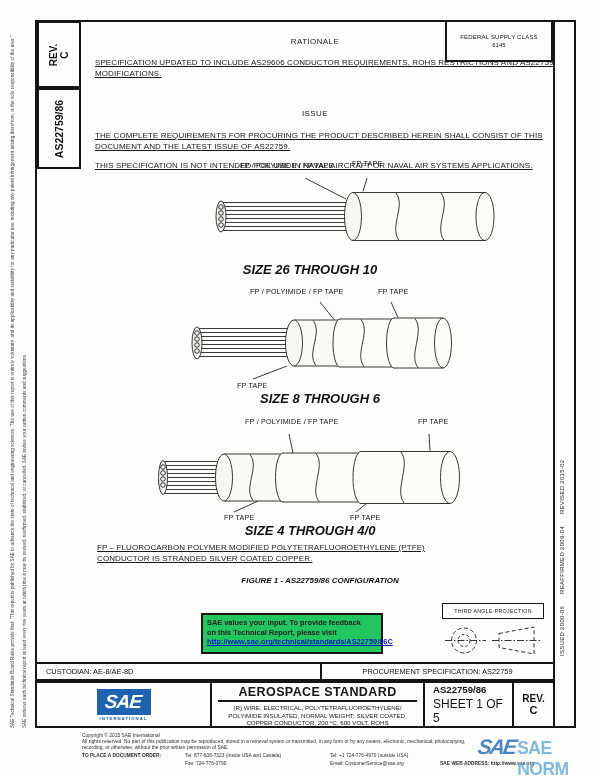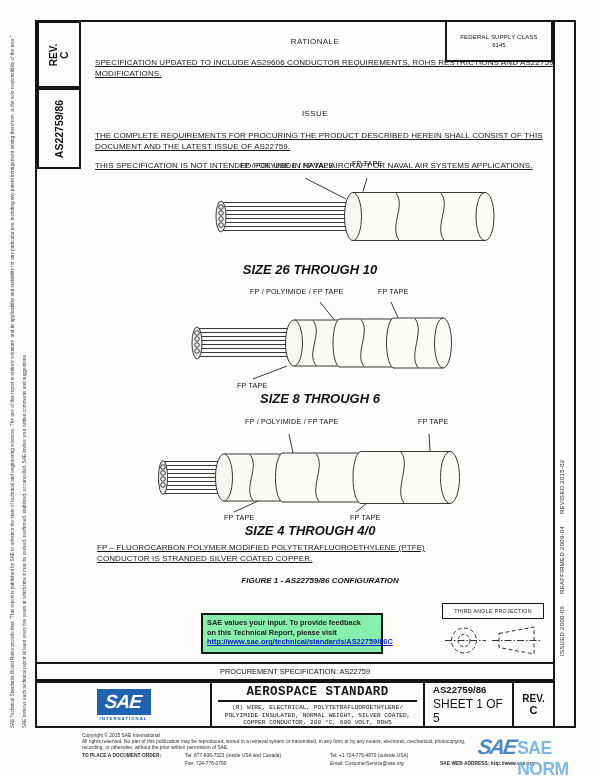--- a/index.html
+++ b/index.html
@@ -14,35 +14,35 @@
   .body-txt{font-size:8px;line-height:10.5px;letter-spacing:.1px;color:#1a1a1a;text-decoration:underline;}
   .heading{font-size:8px;letter-spacing:.4px;text-align:center;color:#1a1a1a;}
   .diag-label{font-size:7.2px;letter-spacing:.2px;color:#111;white-space:nowrap;}
   .caption{font-size:13px;font-weight:bold;font-style:italic;text-align:center;color:#111;}
   .vrot{transform-origin:0 0;transform:rotate(-90deg);white-space:pre;}
   .margin-note{font-size:4.6px;color:#3a3a3a;letter-spacing:.05px;overflow:hidden;height:10px;}
   .issued{font-size:6px;color:#222;letter-spacing:.3px;height:12px;}
   .rotcell{display:flex;align-items:center;justify-content:center;}
   .rotinner{transform:rotate(-90deg);text-align:center;font-weight:bold;color:#111;}
   svg{display:block;}
-  .fb-box{border:2px solid #151515;background:#86efac;box-sizing:border-box;
+  .fb-box{border:2px solid #151515;background:#22c55e;box-sizing:border-box;
     padding:3px 4px;font-size:7.4px;line-height:9.6px;font-weight:bold;color:#222;}
   .fb-link{color:#0716c9;text-decoration:underline;cursor:pointer;}
   .proj-label{border:1.5px solid #151515;box-sizing:border-box;display:flex;align-items:center;
     justify-content:center;font-size:5.3px;letter-spacing:.3px;color:#222;background:#fdfdfb;}
   .cust-row{display:flex;font-size:7.4px;color:#111;}
   .cust-cell1{width:285px;border-right:2px solid #151515;display:flex;align-items:center;padding-left:9px;box-sizing:border-box;}
   .cust-cell2{flex:1;display:flex;align-items:center;justify-content:center;}
   .tb-row{display:flex;}
   .tb-cell{border-right:2px solid #151515;box-sizing:border-box;height:100%;}
   .tb-logo{width:175px;display:flex;flex-direction:column;align-items:center;justify-content:center;}
   .sae-logo{width:54px;height:26px;background:#1e62b0;display:flex;align-items:center;justify-content:center;}
   .sae-logo span{color:#fff;font-weight:bold;font-style:italic;font-size:19px;letter-spacing:-1px;transform:skewX(-6deg);}
   .sae-intl{font-size:4.3px;font-weight:bold;color:#1e62b0;letter-spacing:1px;margin-top:1px;}
-  .tb-title{width:213px;text-align:center;font-family:Liberation Mono, monospace;}
+  .tb-title{width:213px;text-align:center;}
   .tb-title h1{margin:2px 6px 0 6px;font-size:12.5px;letter-spacing:.4px;border-bottom:2px solid #151515;padding-bottom:1px;}
   .tb-sub{font-size:6.2px;line-height:7.6px;margin-top:2px;color:#1a1a1a;}
   .tb-num{width:89px;display:flex;flex-direction:column;justify-content:center;padding-left:8px;}
   .tb-num .n1{font-weight:bold;font-size:9.6px;}
   .tb-num .n2{font-size:12px;margin-top:2px;}
   .tb-rev{flex:1;border-right:none;display:flex;flex-direction:column;align-items:center;justify-content:center;font-weight:bold;}
   .tb-rev .r1{font-size:10px;}
   .tb-rev .r2{font-size:11px;}
   .fineprint{font-size:4.8px;color:#2b2b2b;letter-spacing:.05px;white-space:nowrap;}
   .fp-bold{font-weight:bold;}
@@ -212,20 +212,21 @@
   <g fill="none" stroke="#333" stroke-width="1">
     <circle cx="20" cy="17.5" r="12.5" stroke-dasharray="4 2.5"></circle>
     <circle cx="20" cy="17.5" r="6" stroke-dasharray="3 2"></circle>
     <line x1="1" y1="17.5" x2="42" y2="17.5" stroke-dasharray="7 2 1.5 2"></line>
     <path d="M55,10.5 L90,4 L90,31 L55,24.5 Z" stroke-dasharray="4 2.5"></path>
     <line x1="48" y1="17.5" x2="97" y2="17.5" stroke-dasharray="7 2 1.5 2"></line>
   </g>
 </svg>
 
 <div class="abs box cust-row" style="left:35px;top:662px;width:520px;height:19px;">
+  <div class="cust-cell1">CUSTODIAN: AE-8/AE-8D</div>
   <div class="cust-cell2">PROCUREMENT SPECIFICATION: AS22759</div>
 </div>
 
 <div class="abs box tb-row" style="left:35px;top:681px;width:520px;height:47px;">
   <div class="tb-cell tb-logo">
     <div class="sae-logo">
       <span>SAE</span>
     </div>
     <div class="sae-intl">INTERNATIONAL</div>
   </div>

